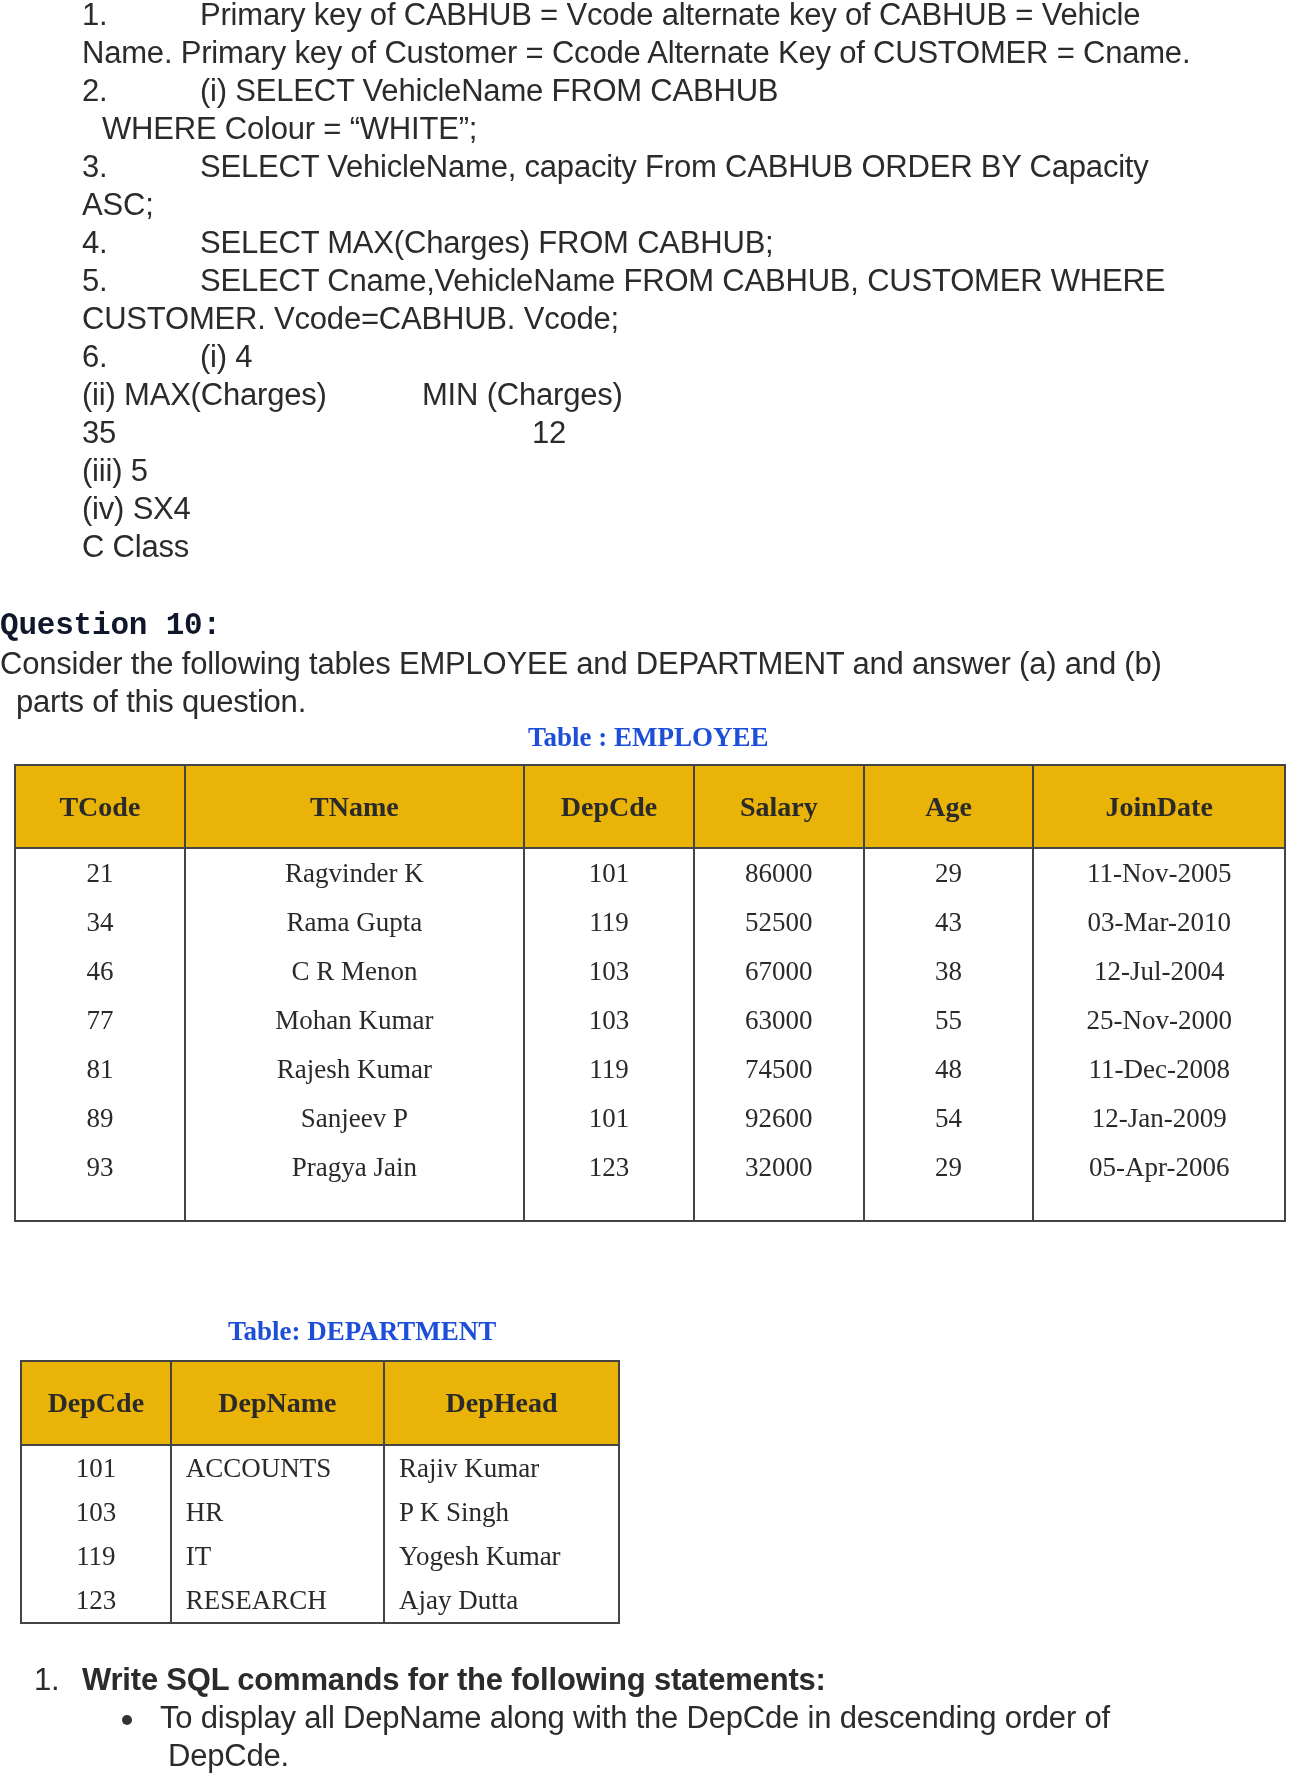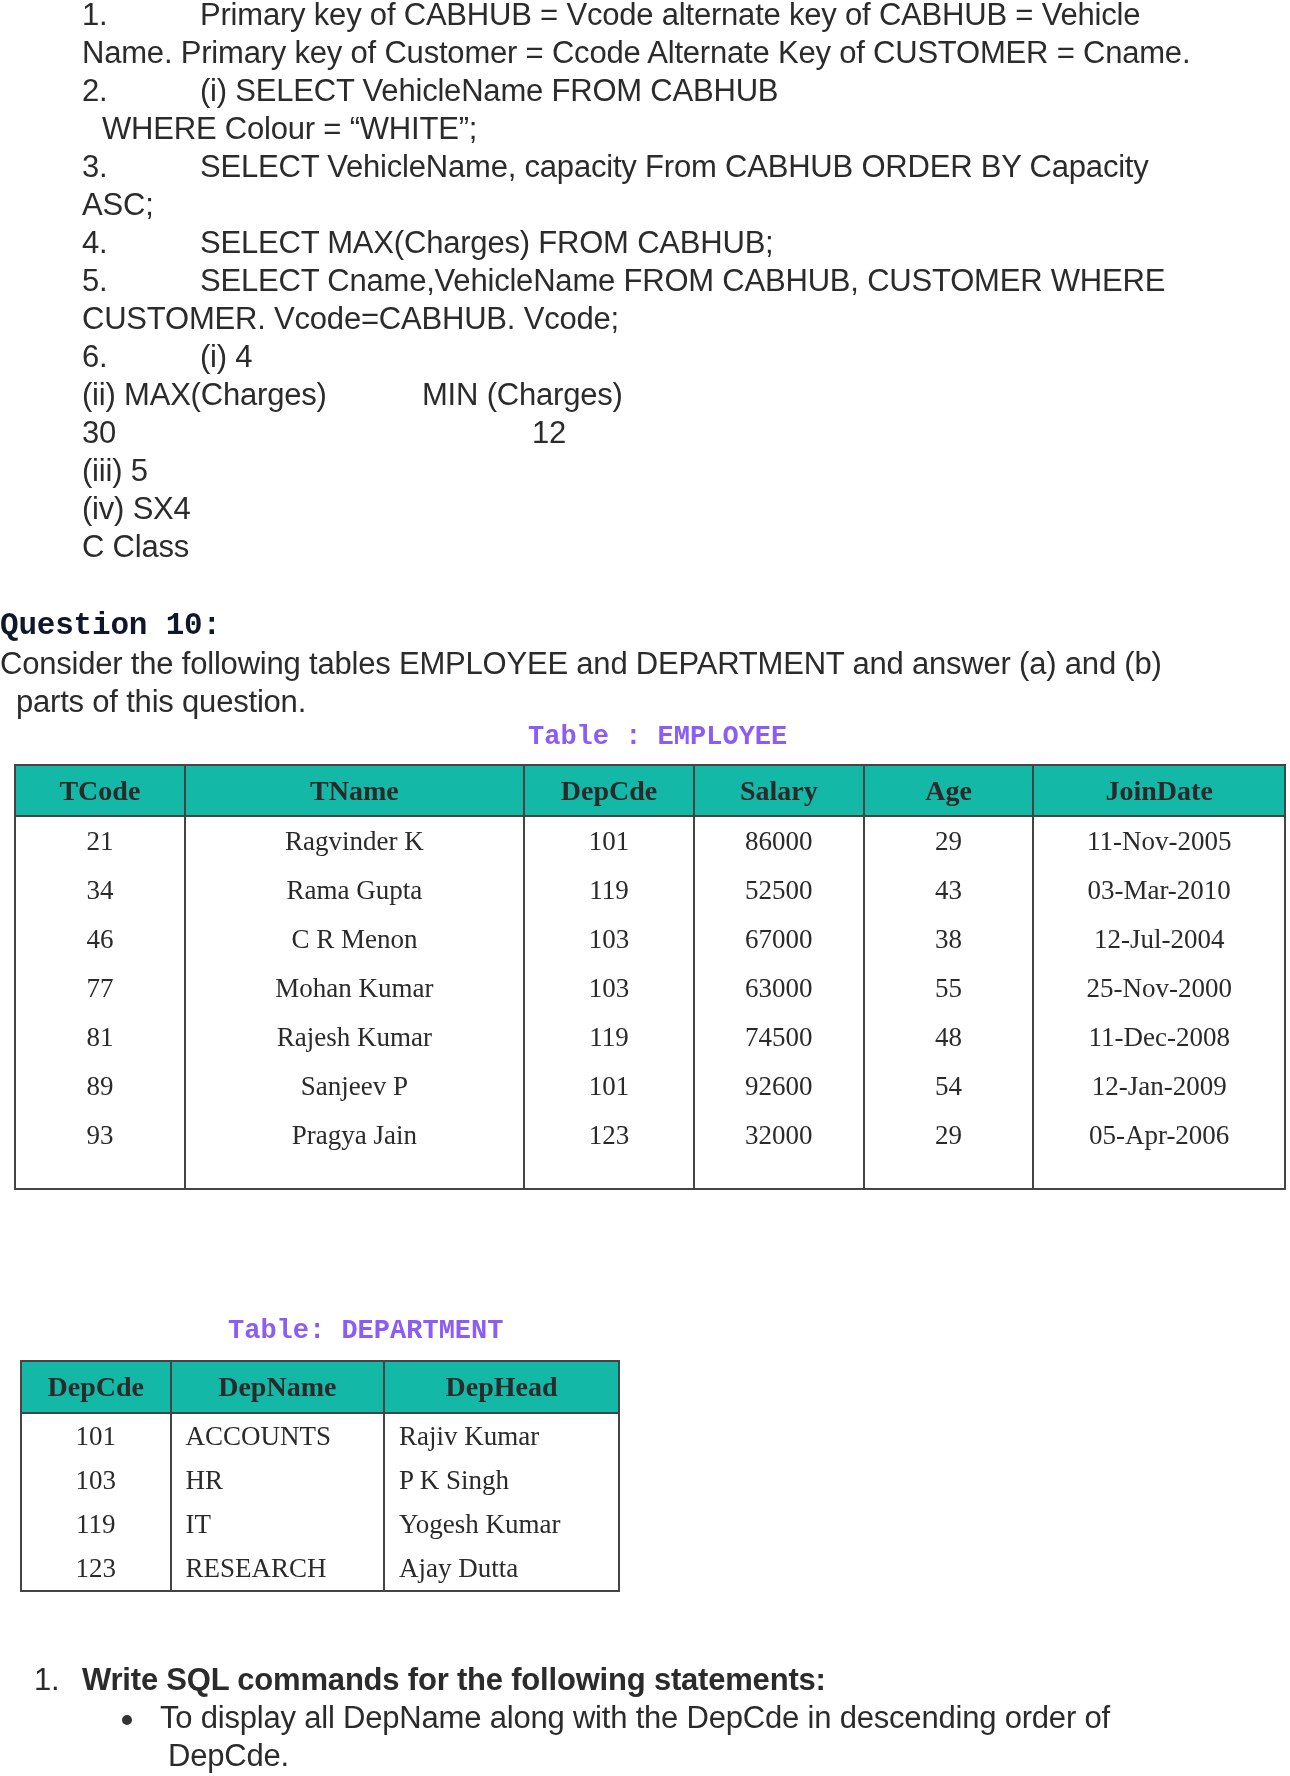--- a/index.html
+++ b/index.html
@@ -5,25 +5,25 @@
     html, body { margin: 0; padding: 0; background: #ffffff; }
     body {
       width: 1290px; height: 1776px; overflow: hidden; position: relative;
       font-family: "Liberation Sans", sans-serif; color: #2a2a2a;
     }
     .sans { font-family: "Liberation Sans", sans-serif; font-size: 31px; line-height: 38px; color: #2b2b2b; letter-spacing: -0.2px; }
     .line { position: absolute; white-space: nowrap; }
     .num { display: inline-block; width: 118px; }
     .red { color: #0f172a; font-weight: bold; font-family: Liberation Mono, monospace; }
     .bold { font-weight: bold; }
-    .caption { position: absolute; font-family: Liberation Mono, monospace; font-weight: bold; font-size: 27px; color: #8b5cf6; }
+    .caption { position: absolute; font-family: Liberation Serif, serif; font-weight: bold; font-size: 27px; color: #1d4ed8; }
     table.t { position: absolute; border-collapse: collapse; font-family: "Liberation Serif", serif; color: #2a2a2a; }
     table.t th {
-      background: #14b8a6; font-weight: bold; font-size: 28px;
-      border: 2px solid #444; height: 49px; padding: 0;
+      background: #eab308; font-weight: bold; font-size: 28px;
+      border: 2px solid #444; height: 49px; padding: 16px;
     }
     table.t td { font-size: 27px; border-left: 2px solid #444; border-right: 2px solid #444; padding: 0; }
     table.t tbody tr:last-child td { border-bottom: 2px solid #444; }
     #emp td { text-align: center; height: 49px; }
     #emp tr.pad td { height: 28px; }
     #dep td { height: 44px; }
     #dep th { height: 50px; }
     .c { text-align: center; }
     .l { text-align: left; padding-left: 14px !important; }
     .bullet { display: inline-block; width: 10px; height: 10px; border-radius: 50%; background: #333; margin-right: 28px; vertical-align: middle; }
@@ -53,21 +53,21 @@
 <div class="line sans" style="left:82px; top:262px;">
   <span class="num">5.</span><span>SELECT Cname,VehicleName FROM CABHUB, CUSTOMER WHERE</span>
 </div>
 <div class="line sans" style="left:82px; top:300px;">CUSTOMER. Vcode=CABHUB. Vcode;</div>
 
 <div class="line sans" style="left:82px; top:338px;">
   <span class="num">6.</span><span>(i) 4</span>
 </div>
 <div class="line sans" style="left:82px; top:376px;">(ii) MAX(Charges)</div>
 <div class="line sans" style="left:422px; top:376px;">MIN (Charges)</div>
-<div class="line sans" style="left:82px; top:414px;">30</div>
+<div class="line sans" style="left:82px; top:414px;">35</div>
 <div class="line sans" style="left:532px; top:414px;text-align:center;">12</div>
 <div class="line sans" style="left:82px; top:452px;">(iii) 5</div>
 <div class="line sans" style="left:82px; top:490px;">(iv)  SX4</div>
 <div class="line sans" style="left:82px; top:528px;">C Class</div>
 
 <div class="line sans red" style="left:0px; top:607px;">Question 10:</div>
 <div class="line sans" style="left:0px; top:645px;">Consider the following tables EMPLOYEE and DEPARTMENT and answer (a) and (b)</div>
 <div class="line sans" style="left:0px; top:683px;padding-left:16px;">parts of this question.</div>
 
 <div class="caption" style="left:528px; top:722px;">Table : EMPLOYEE</div>

